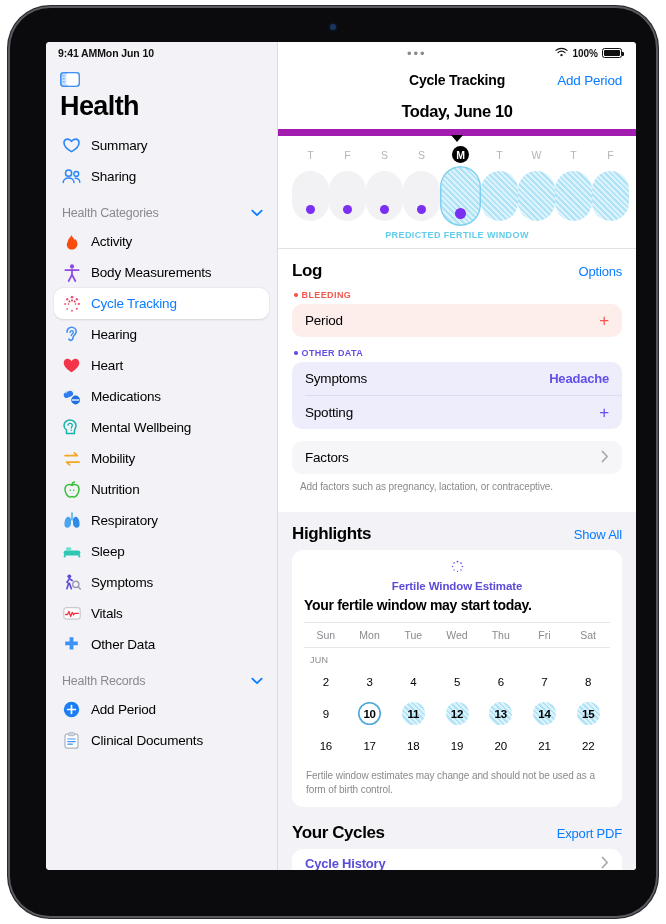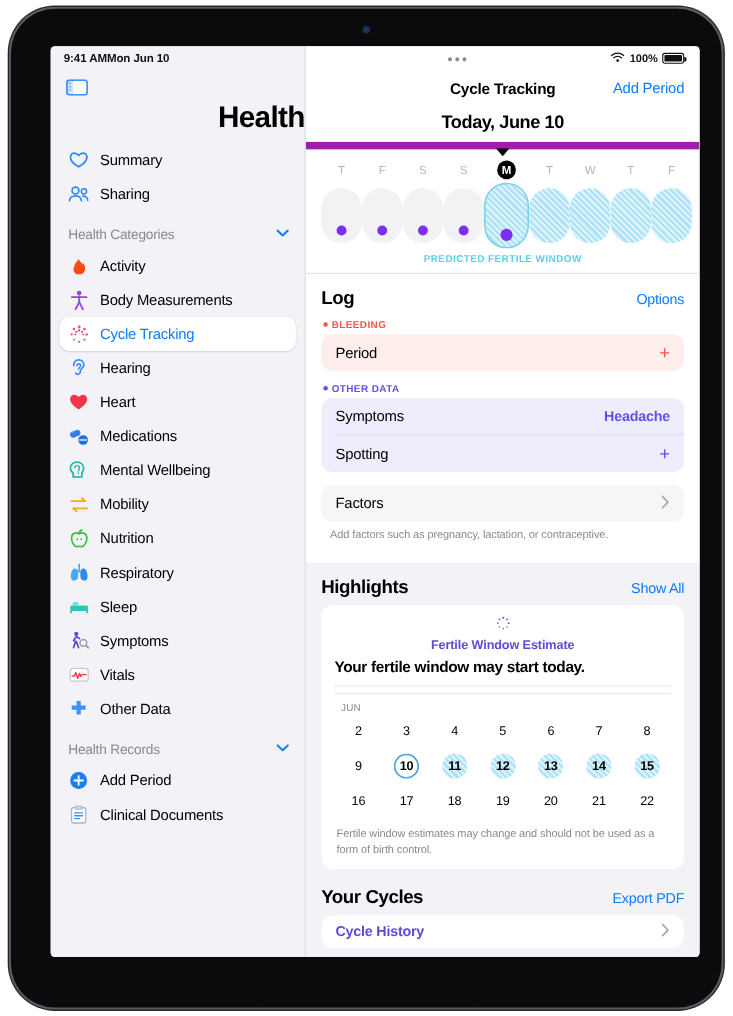--- a/index.html
+++ b/index.html
@@ -51,21 +51,21 @@
   .statusbar-left {
     height: 22px; display: flex; align-items: center;
     padding: 0 0 0 12px; gap: 0;
     font-size: 10.5px; font-weight: bold; color: #111;
     letter-spacing: -0.1px;
   }
   .sb-toggle { padding: 8px 0 2px 14px; }
   .sb-toggle svg { display: block; }
   .app-title {
     font-size: 27px; font-weight: bold; color: #000;
-    padding: 2px 0 8px 14px; letter-spacing: -0.6px; text-align: right;
+    padding: 2px 0 8px 14px; letter-spacing: -0.6px;
   }
   .nav-list { padding: 0 8px; }
   .nav-item {
     display: flex; align-items: center; gap: 10px;
     height: 31px; padding: 0 8px;
     border-radius: 9px;
     font-size: 13.5px; color: #000;
     letter-spacing: -0.2px;
     white-space: nowrap;
   }
@@ -707,20 +707,29 @@
                         <circle cx="2.2" cy="9" r="1"></circle>
                           <circle cx="4.2" cy="4.2" r="1.15"></circle>
                       </g>
                     </svg>
                   </span>
                   <span>Fertile Window Estimate</span>
                 </div>
                 <div class="hc-title">Your fertile window may start today.</div>
                 <div class="hsep"></div>
 
+                <div class="cal-head">
+                  <div>Sun</div>
+                  <div>Mon</div>
+                  <div>Tue</div>
+                  <div>Wed</div>
+                  <div>Thu</div>
+                  <div>Fri</div>
+                  <div>Sat</div>
+                </div>
                 <div class="hsep2"></div>
 
                 <div class="cal-month">JUN</div>
 
                 <div class="cal-row">
                   <div class="cal-cell">
                       <span class="cal-num">2</span>
                     </div>
                   <div class="cal-cell">
                       <span class="cal-num">3</span>

